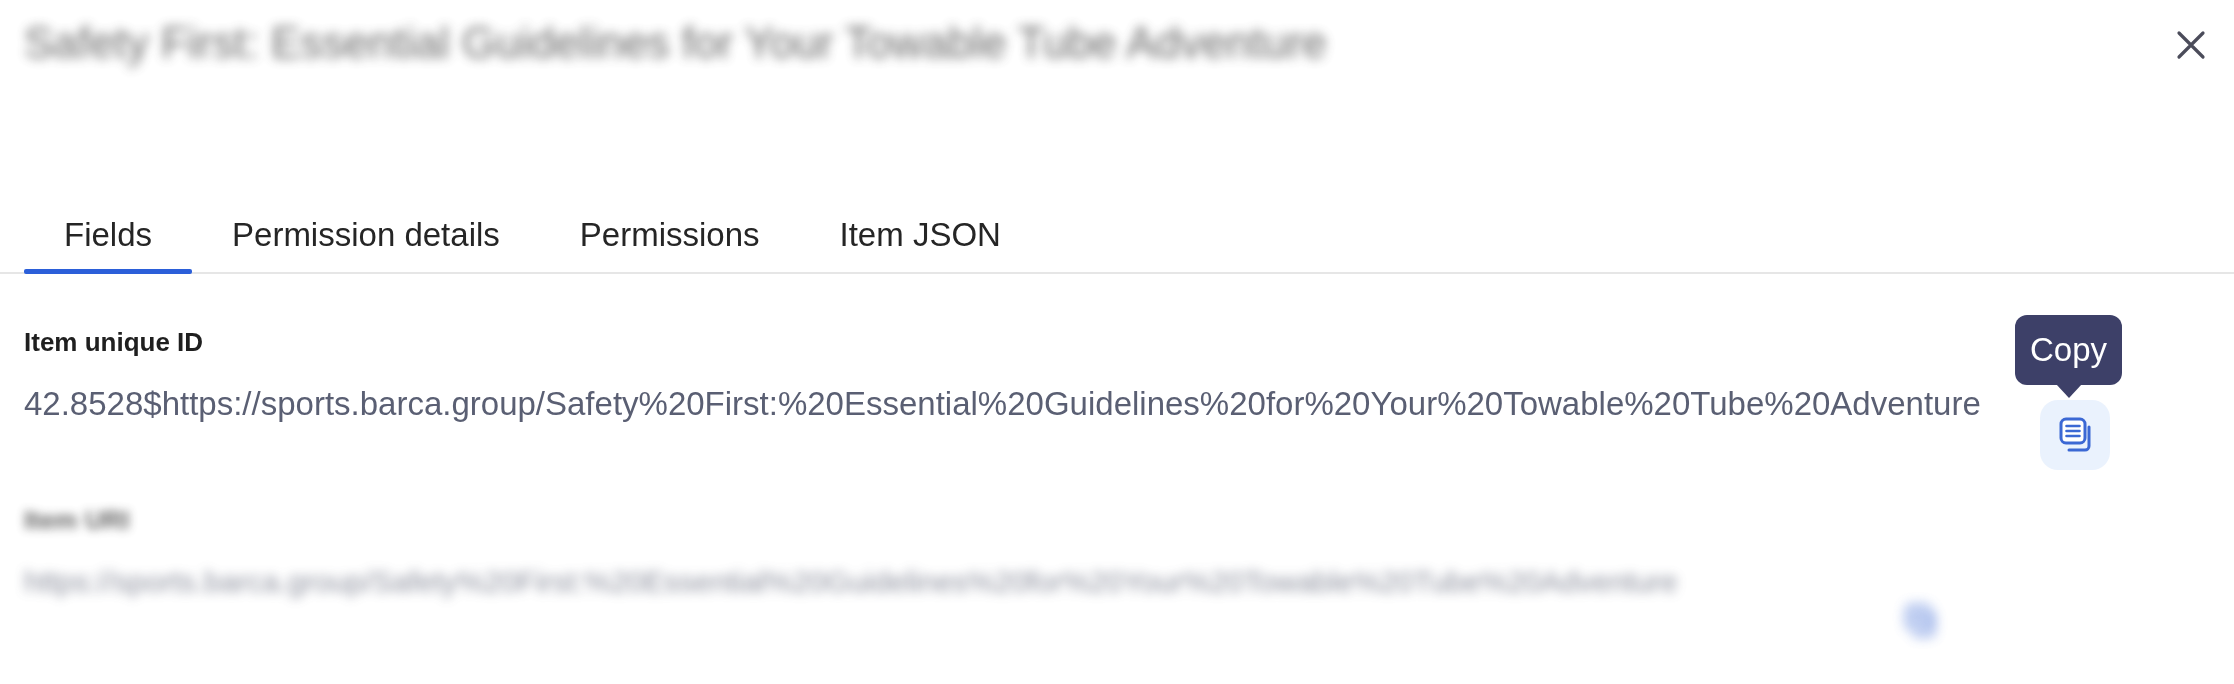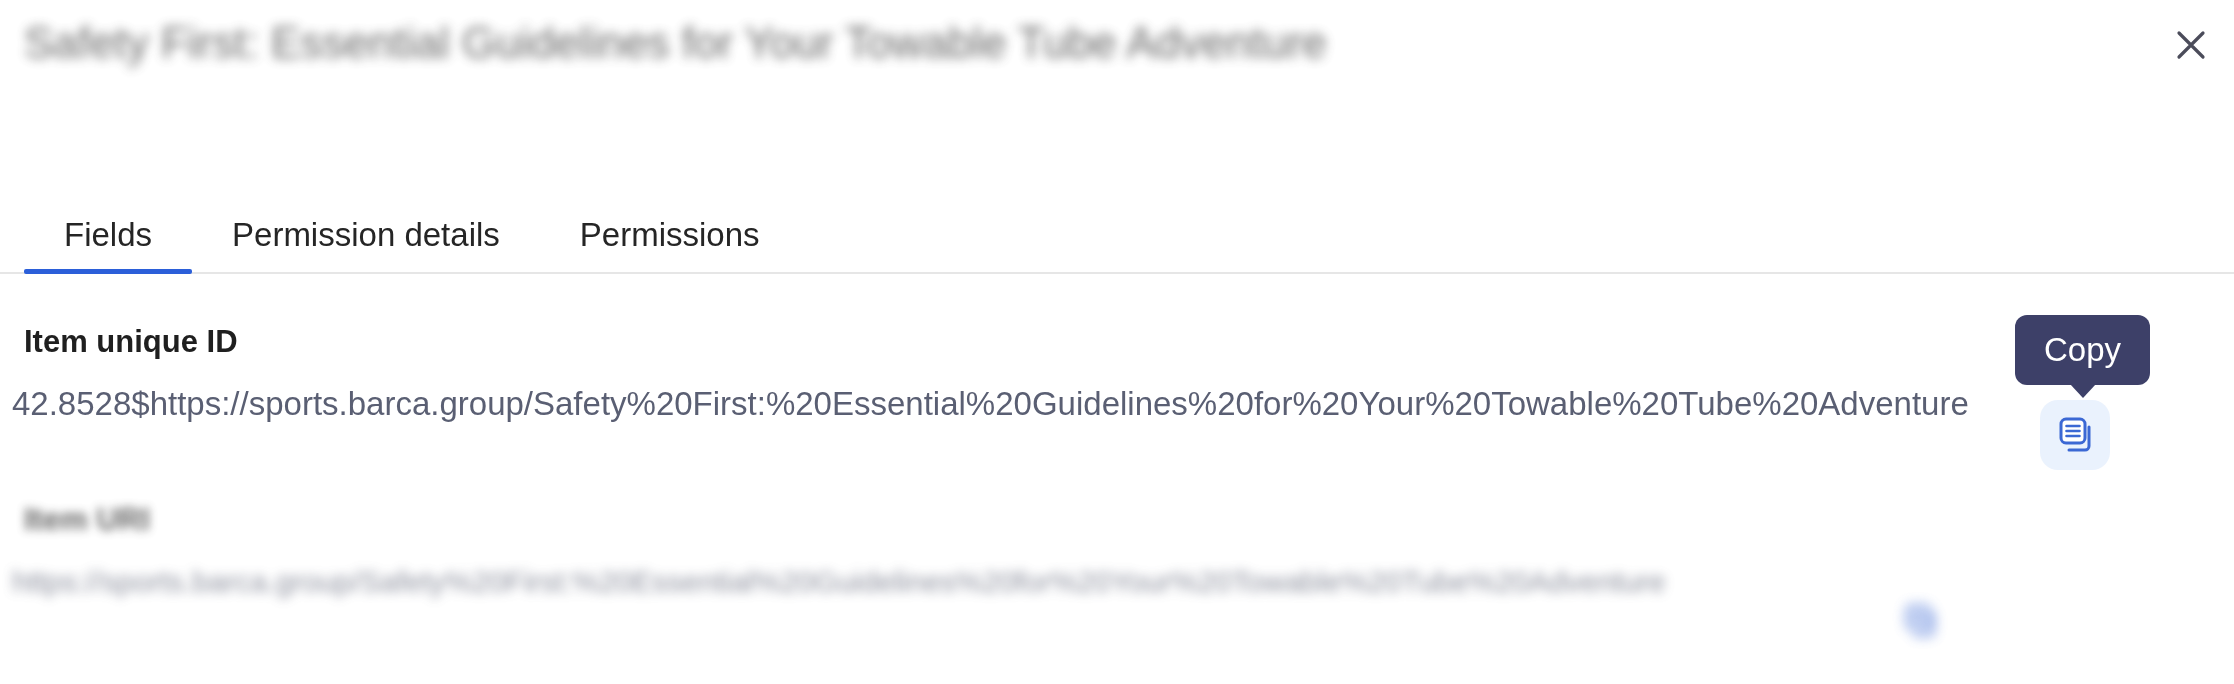--- a/index.html
+++ b/index.html
@@ -114,30 +114,30 @@
     left: 0;
     width: 2234px;
   }
   .field-id    { top: 322px; }
   .field-uri   { top: 500px; }
 
   .field-label {
     position: absolute;
     left: 24px;
     top: 0;
-    font-size: 31px;
+    font-size: 26px;
     line-height: 40px;
     font-weight: 700;
     color: #1f1f1f;
     white-space: nowrap;
   }
 
   .field-value {
     position: absolute;
-    left: 12px;
+    left: 24px;
     top: 60px;
     max-width: 1990px;
     font-size: 33px;
     line-height: 44px;
     font-weight: 400;
     color: #5a5f73;
     white-space: nowrap;
     overflow: hidden;
   }
 
@@ -180,21 +180,21 @@
   }
 
   .copy-button svg { display: block; }
 
   
   .tooltip {
     position: absolute;
     left: 2015px;
     top: 315px;
     height: 70px;
-    padding: 0 29px;
+    padding: 0 15px;
     border-radius: 12px;
     background: #3d4068;
     display: flex;
     align-items: center;
     justify-content: center;
     font-size: 33px;
     line-height: 38px;
     color: #ffffff;
     white-space: nowrap;
     pointer-events: none;
@@ -233,20 +233,23 @@
     <div class="tabbar-rule"></div>
     <div class="tabs">
       <button class="tab is-active">
         <span>Fields</span>
       </button>
       <button class="tab">
         <span>Permission details</span>
       </button>
       <button class="tab">
         <span>Permissions</span>
+      </button>
+      <button class="tab">
+        <span>Item JSON</span>
       </button>
     </div>
   </div>
 
   <div class="field field-id">
     <div class="field-label">Item unique ID</div>
     <div class="field-value">42.8528$https://sports.barca.group/Safety%20First:%20Essential%20Guidelines%20for%20Your%20Towable%20Tube%20Adventure</div>
   </div>
 
   <button class="copy-button copy-id is-hovered">

